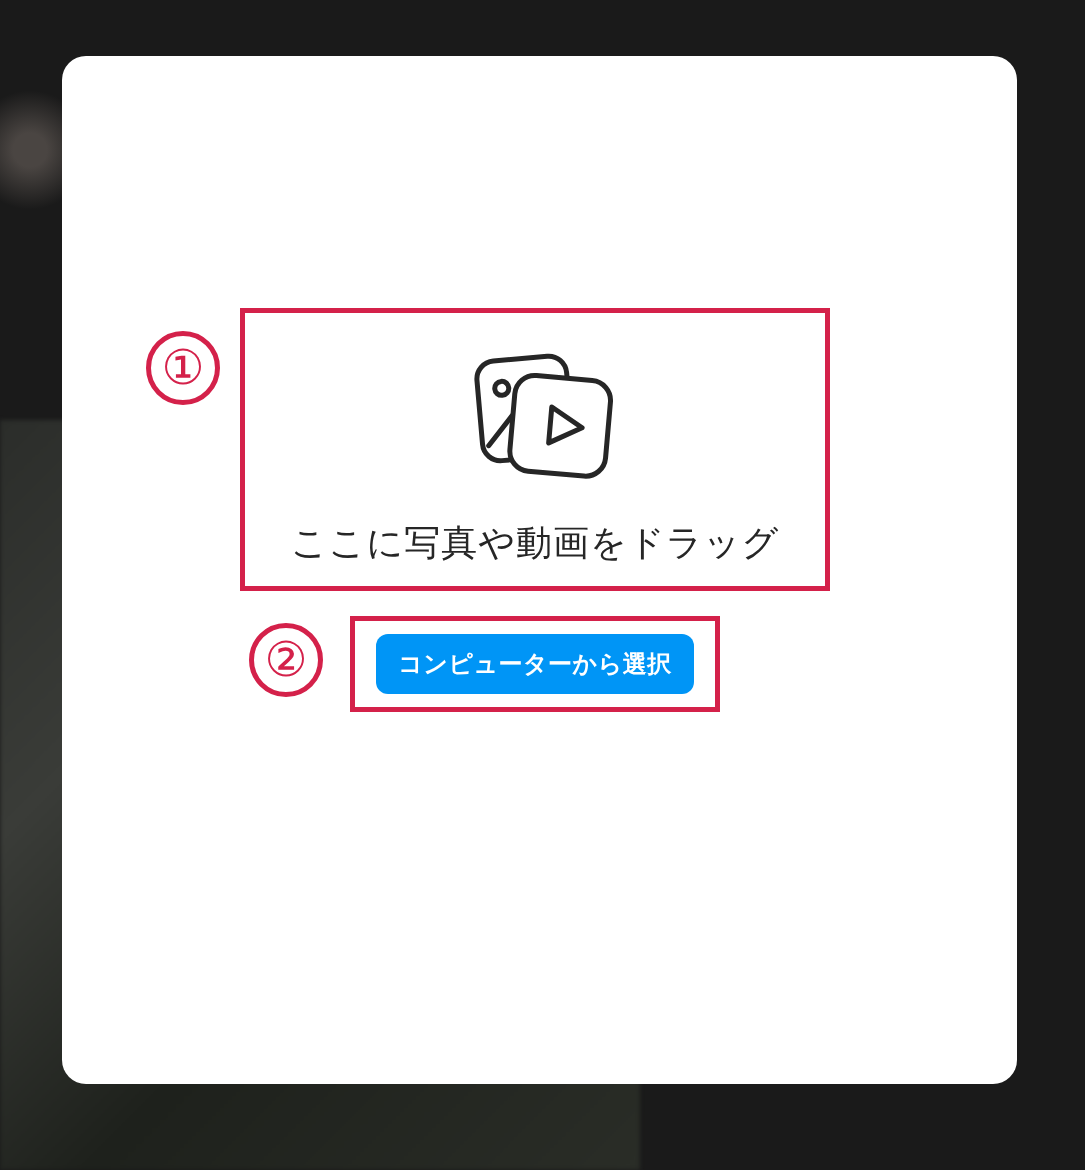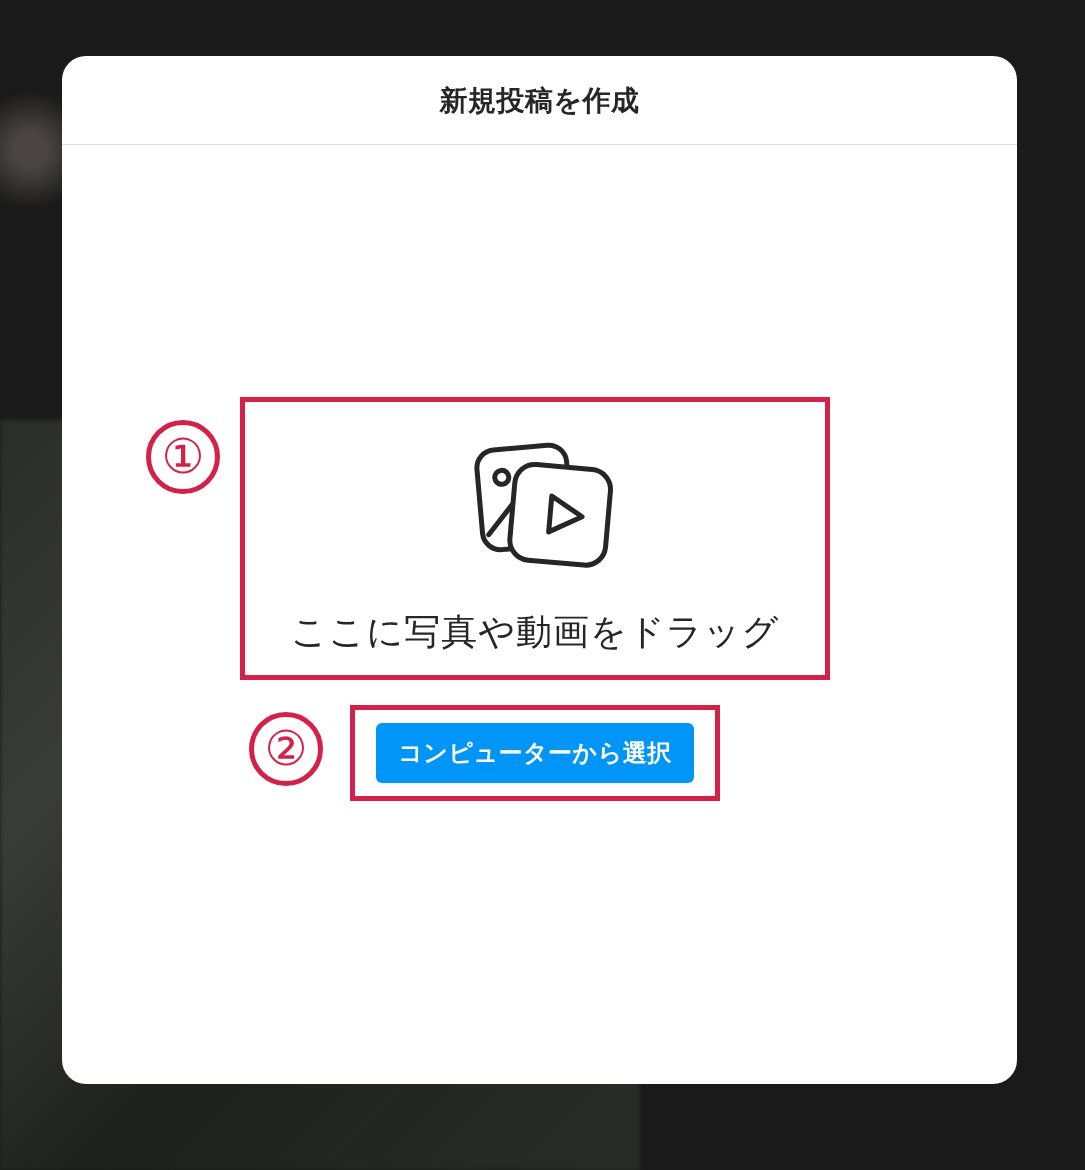--- a/index.html
+++ b/index.html
@@ -121,21 +121,21 @@
       height: 96px;
       border: 5px solid #d4214a;
       display: flex;
       align-items: center;
       justify-content: center;
     }
     .select-button {
       background: #0095f6;
       color: #ffffff;
       border: none;
-      border-radius: 6px;
+      border-radius: 12px;
       padding: 14px 22px;
       font-size: 24px;
       font-weight: 700;
       cursor: pointer;
       letter-spacing: 0.5px;
     }
     .callout-2 {
       position: absolute;
       top: 567px;
       left: 187px;
@@ -151,23 +151,20 @@
       font-weight: 400;
       line-height: 1;
     }
   </style>
 </head>
 <body>
 
 <div class="backdrop"></div>
 
 <div class="modal">
-  <div class="modal-header">
-    <div class="modal-title">新規投稿を作成</div>
-  </div>
   <div class="modal-body">
 
     <div class="drop-area">
       <span class="media-icon">
         <svg width="170" height="135" viewBox="0 0 170 135" fill="none" stroke="#262626" stroke-width="5" stroke-linecap="round" stroke-linejoin="round">
 
           <g transform="translate(30,8) rotate(-5 50 55)">
             <rect x="0" y="0" width="90" height="100" rx="18" ry="18" fill="#ffffff"></rect>
             <circle cx="24" cy="28" r="7"></circle>
             <path d="M6 84 L32 56 L48 74 L66 52 L86 78" fill="none"></path>

